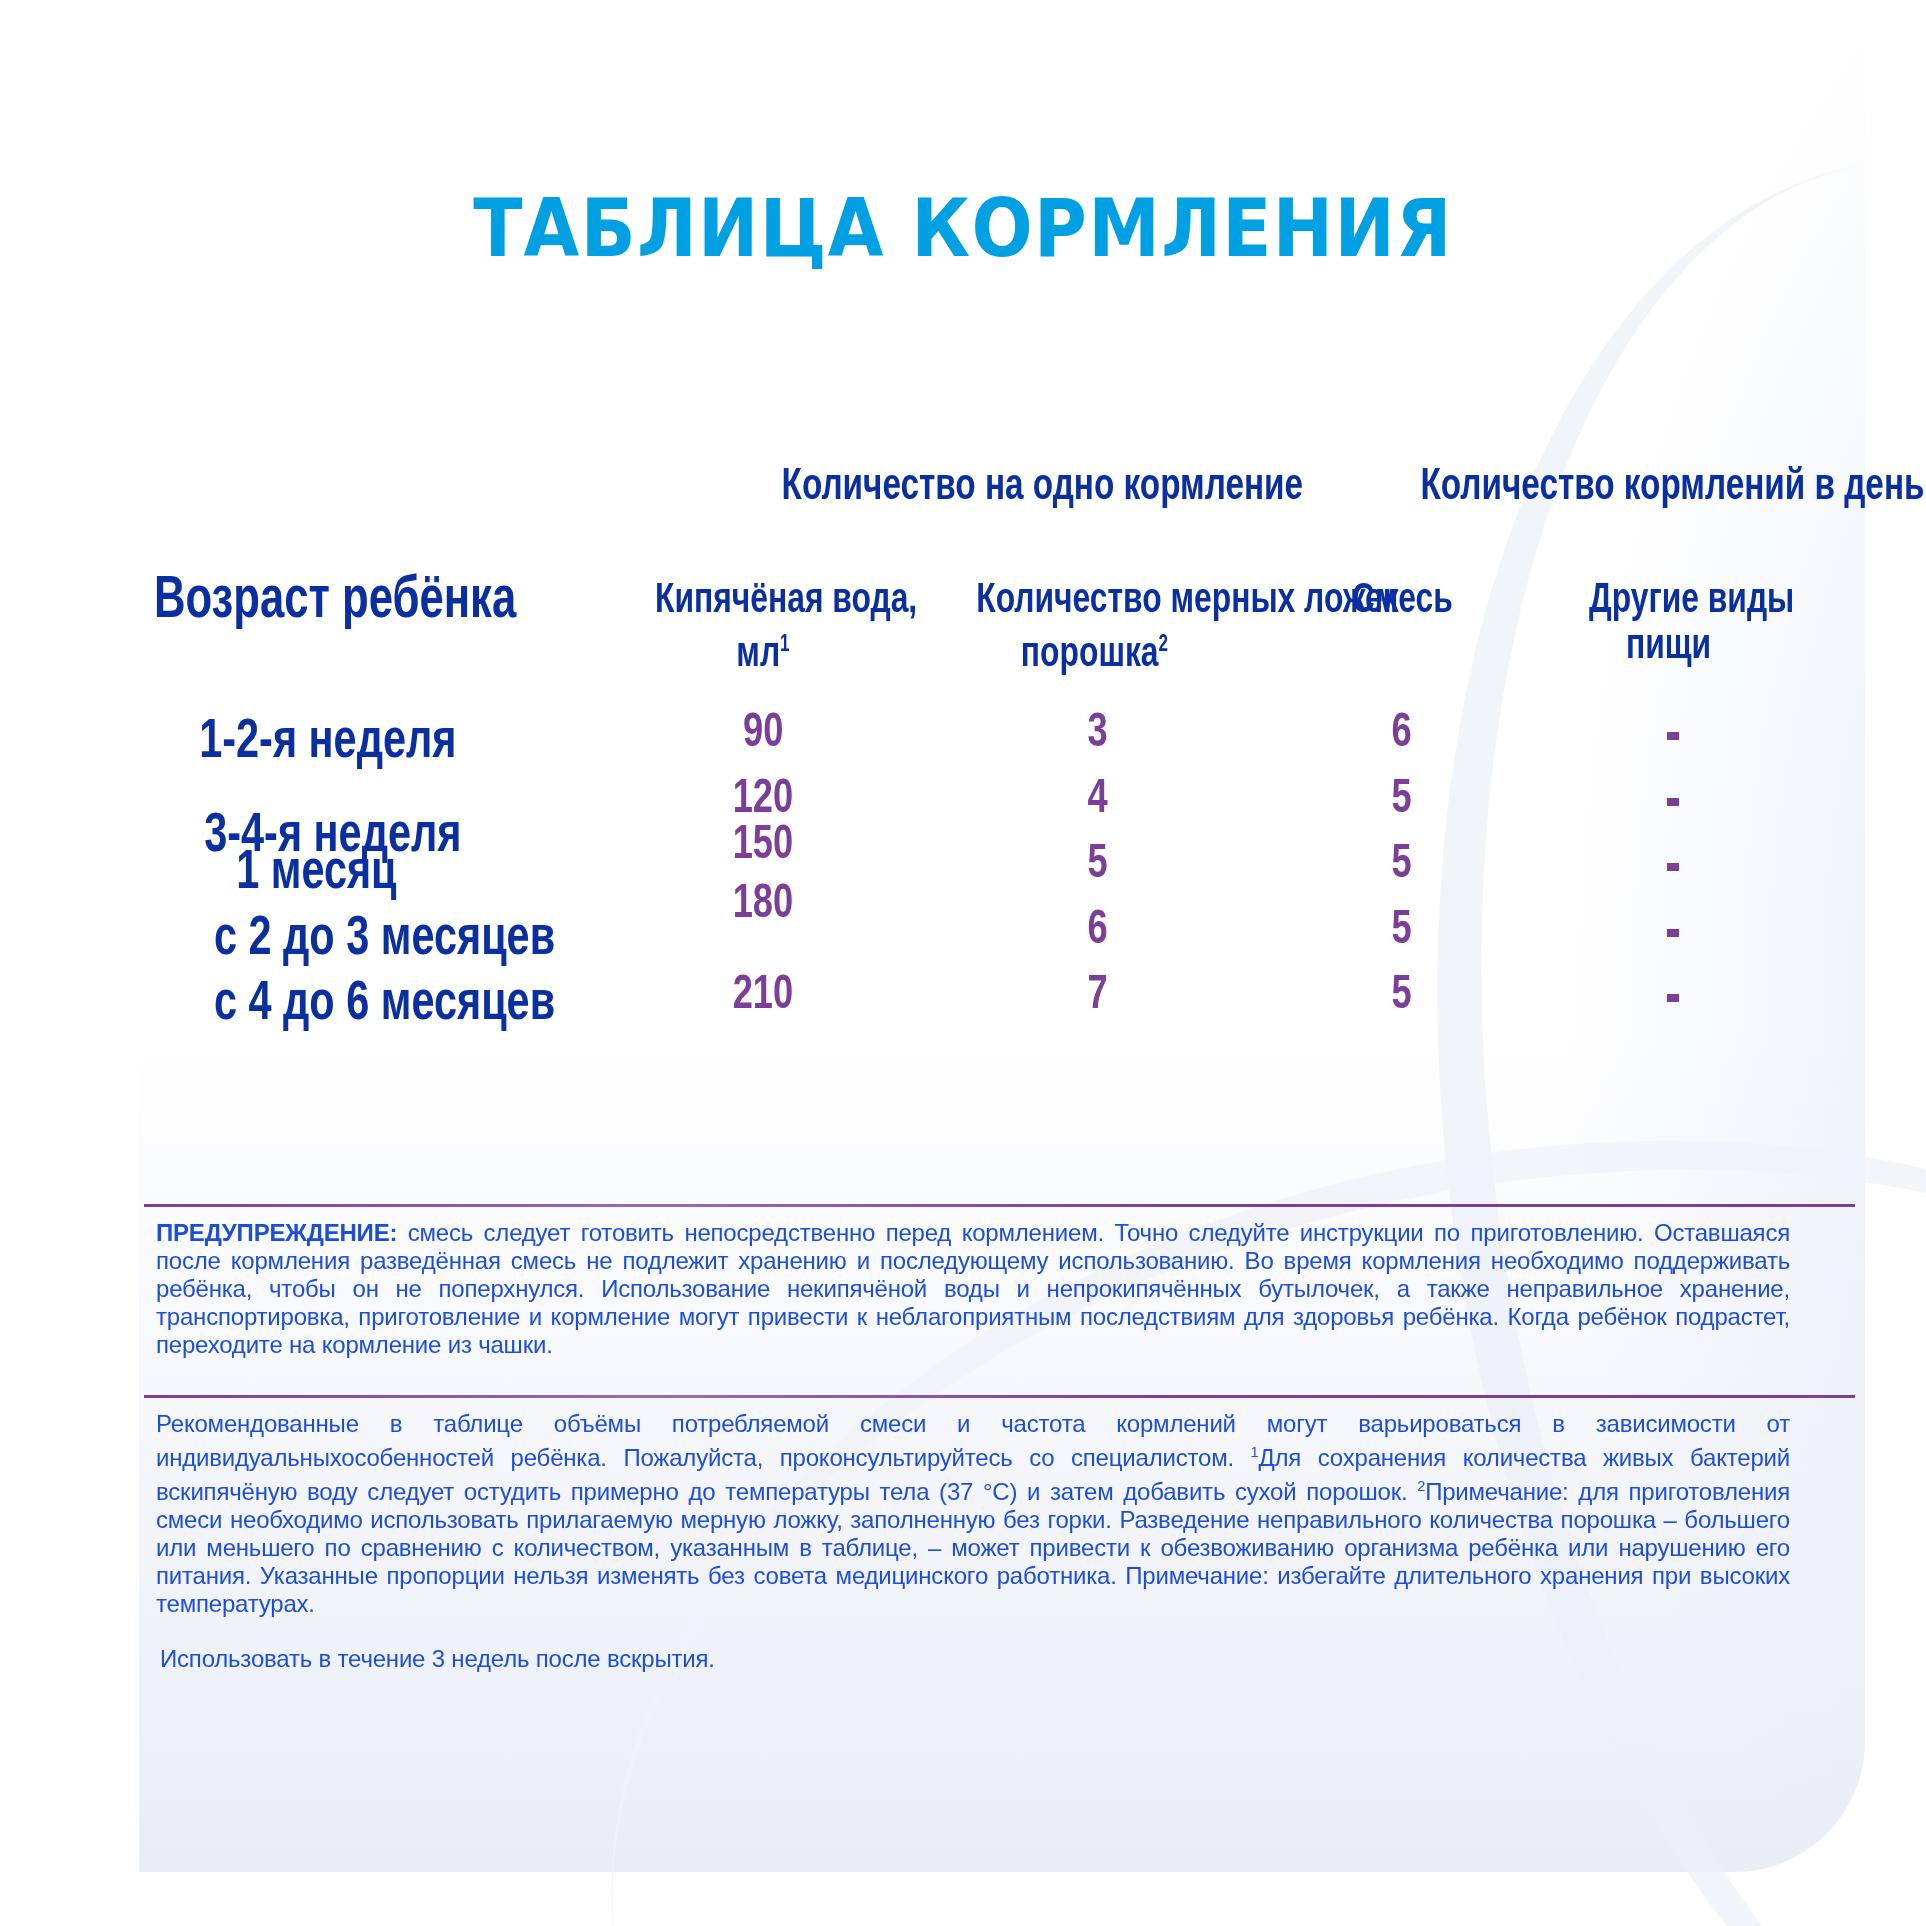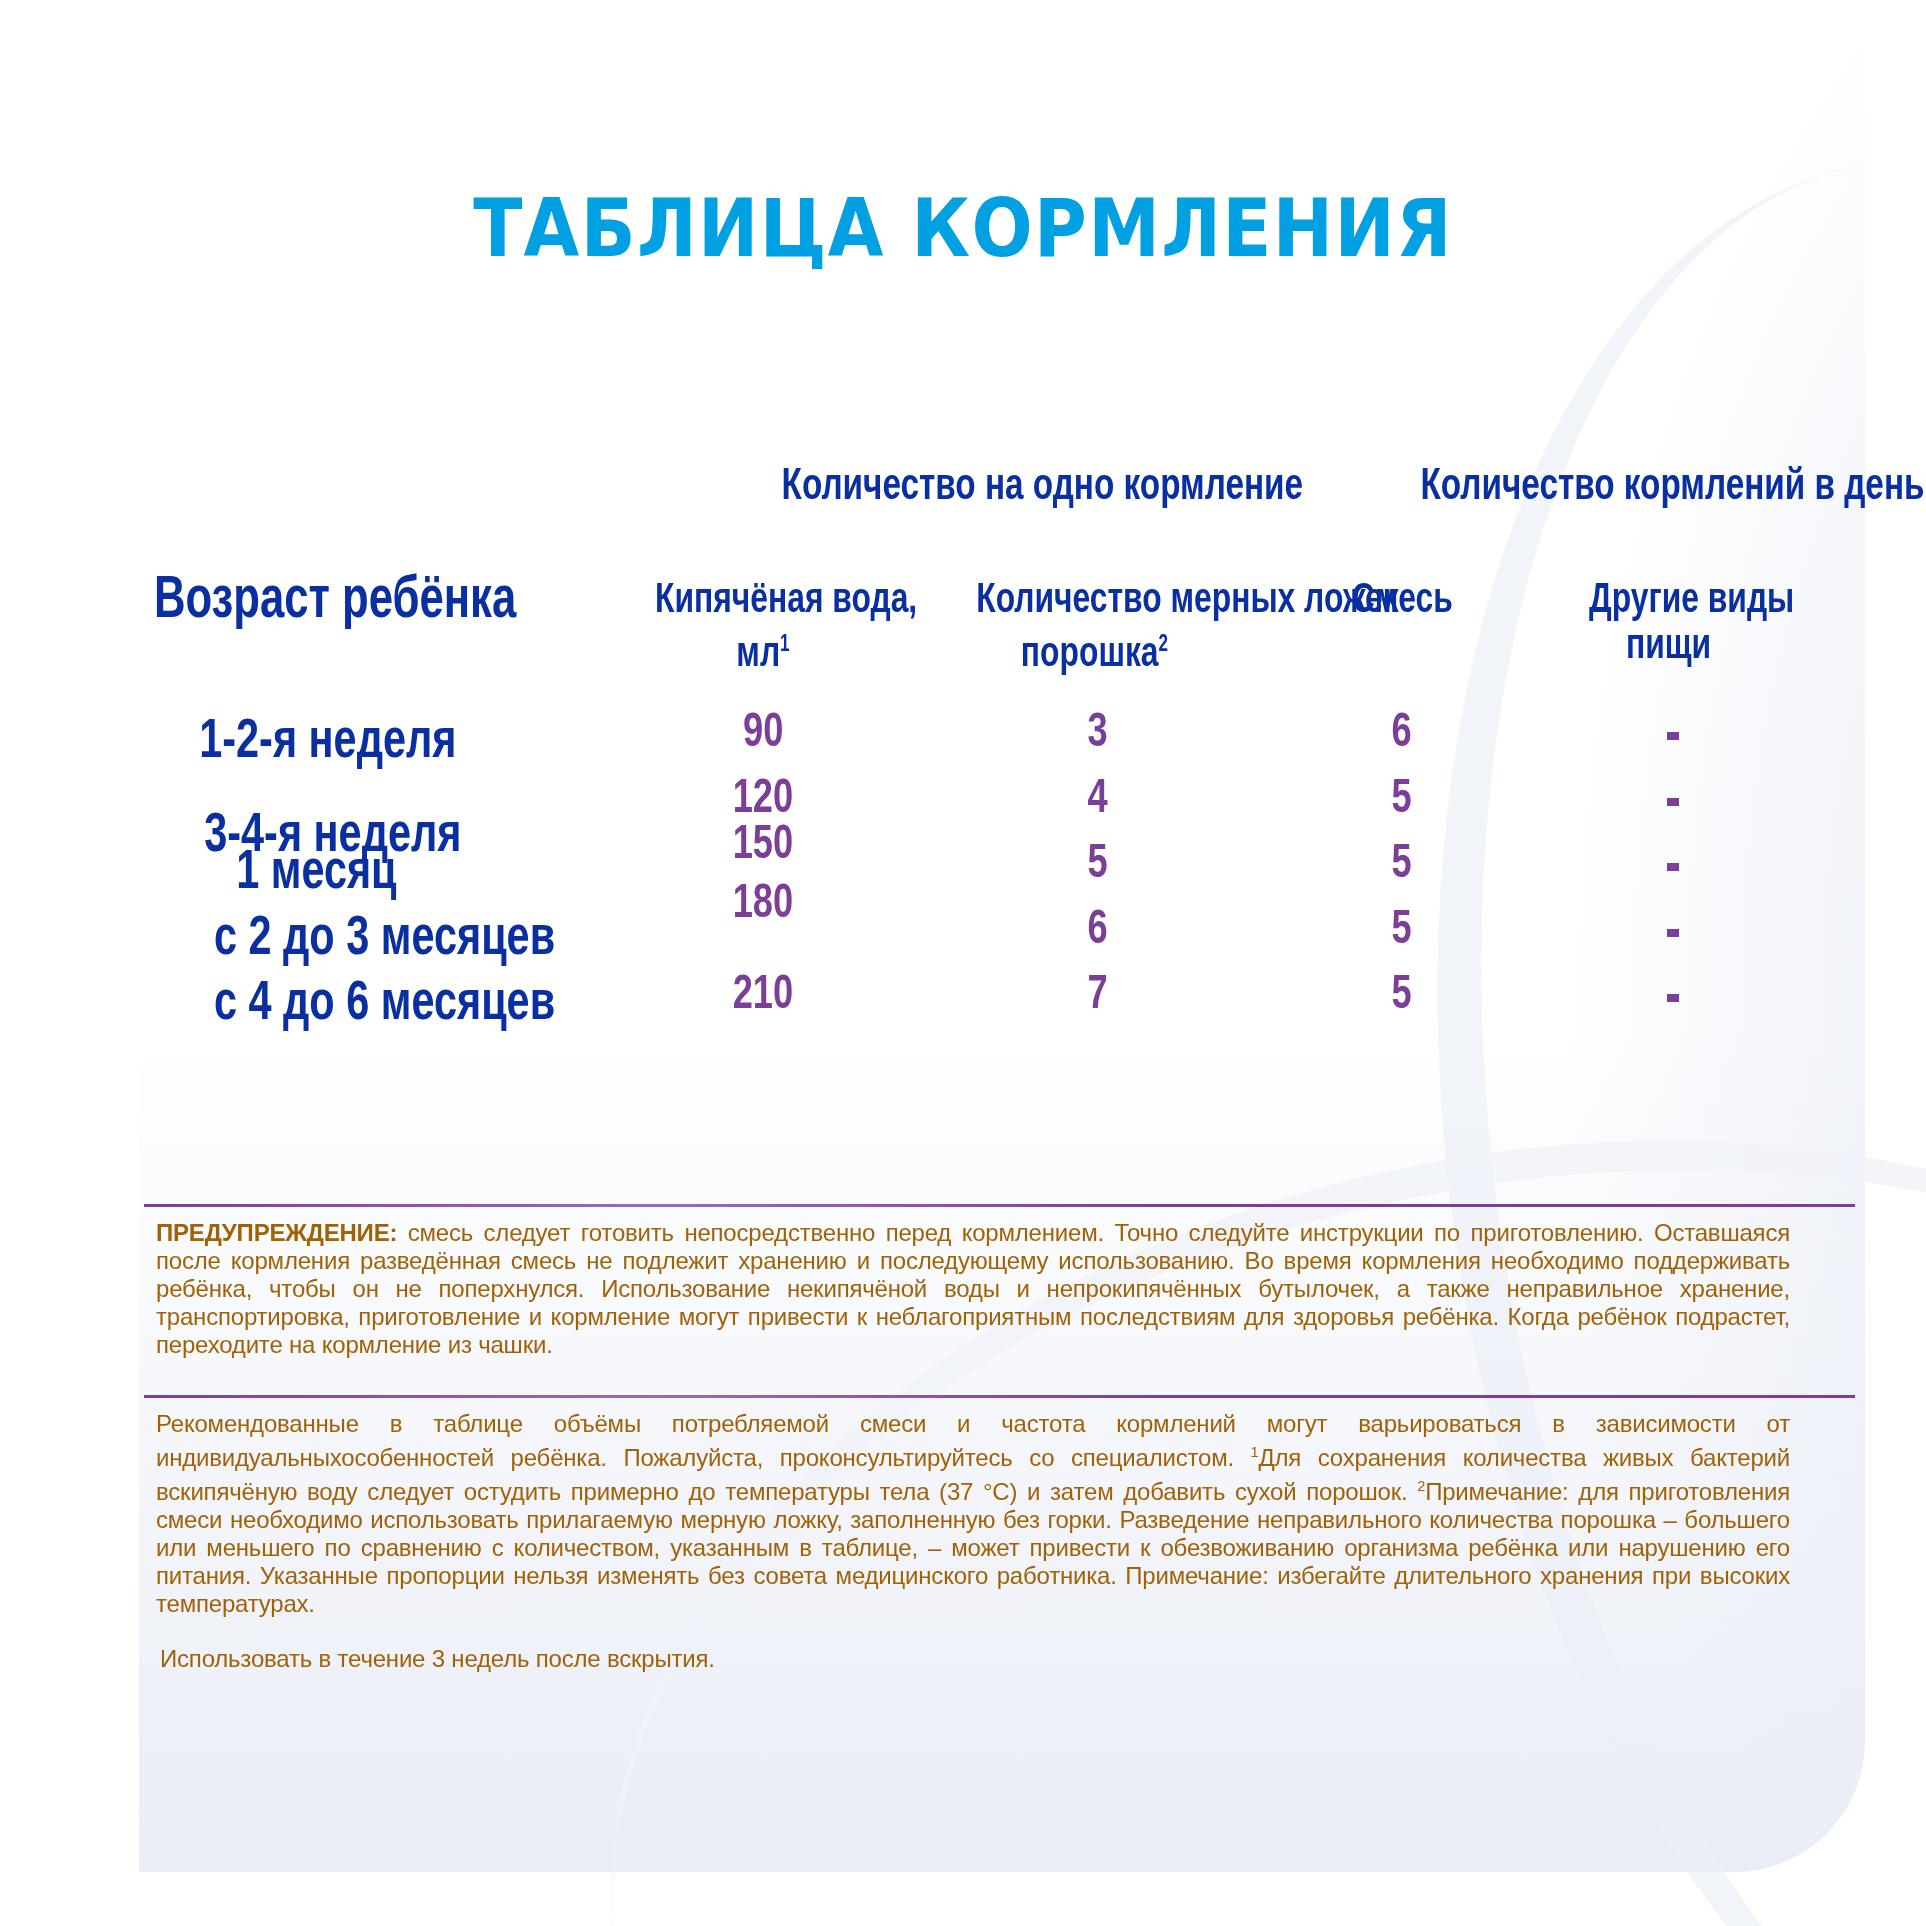--- a/index.html
+++ b/index.html
@@ -47,21 +47,21 @@
   .val { font-size: 49px; color: #7b3f98; }
   .val .cond { color: #7b3f98; }
   .dash { position: absolute; width: 12.3px; height: 7.7px; background: #7b3f98; }
   .divider {
     position: absolute; left: 144px; width: 1711px; height: 3.1px;
     background: linear-gradient(90deg, #7b3f98 0%, #9a6ab8 30%, #7b3f98 60%, #7b3f98 100%);
   }
   .para {
     position: absolute; left: 156px; width: 1634px;
     font-family: "Liberation Sans", sans-serif; font-size: 24px; line-height: 28px;
-    color: #a16207; text-align: justify; letter-spacing: -0.2px;
+    color: #1d4ed8; text-align: justify; letter-spacing: -0.2px;
   }
   .para b { font-weight: bold; }
   .para sup { font-size: 14.6px; vertical-align: 9.2px; }
 </style>
 </head>
 <body>
 
 <div class="panel">
   <div class="swoosh"></div>
   <div class="swoosh2"></div>

